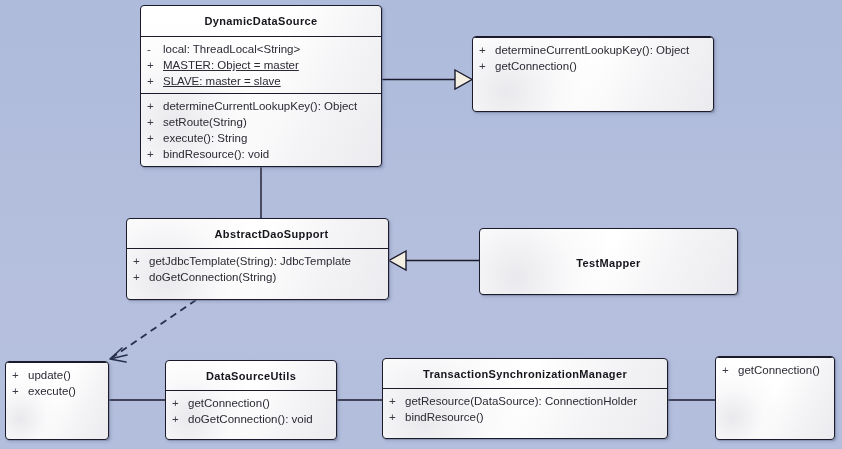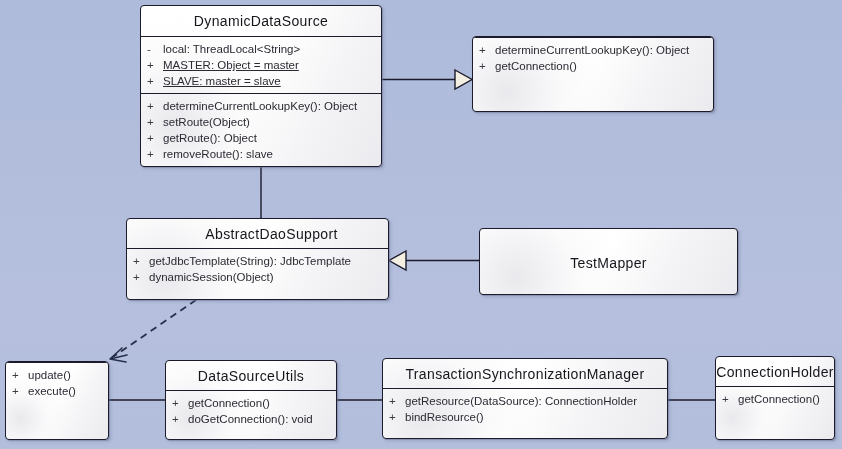--- a/index.html
+++ b/index.html
@@ -29,22 +29,22 @@
     border: 1.4px solid #1b1b2b;
     border-radius: 4px;
     background:
       radial-gradient(circle at 14% 74%, rgba(232,232,236,0.95) 0%, rgba(246,246,248,0.55) 26%, rgba(255,255,255,0) 46%),
       linear-gradient(118deg, #ffffff 0%, #ffffff 48%, #f4f4f6 72%, #ebebef 100%);
     box-shadow: 1px 1px 0 rgba(110,120,150,0.45), 2px 2px 3px rgba(90,100,135,0.25);
     overflow: hidden;
   }
   .cls-title {
     text-align: center;
-    font-weight: normal;
-    font-size: 14px;
+    font-weight: bold;
+    font-size: 11px;
     color: #15151c;
     letter-spacing: 0.35px;
     padding: 0 4px;
     display: flex;
     align-items: center;
     justify-content: center;
     box-sizing: border-box;
   }
   .cls-sep {
     height: 0;
@@ -133,29 +133,29 @@
           </div>
         </div>
         <div class="cls-sep"></div>
         <div class="cls-compartment">
           <div class="member">
             <span class="vis">+</span>
             <span class="sig">determineCurrentLookupKey(): Object</span>
           </div>
           <div class="member">
             <span class="vis">+</span>
-            <span class="sig">setRoute(Object)</span>
-          </div>
-          <div class="member">
-            <span class="vis">+</span>
-            <span class="sig">getRoute(): Object</span>
-          </div>
-          <div class="member">
-            <span class="vis">+</span>
-            <span class="sig">removeRoute(): slave</span>
+            <span class="sig">setRoute(String)</span>
+          </div>
+          <div class="member">
+            <span class="vis">+</span>
+            <span class="sig">execute(): String</span>
+          </div>
+          <div class="member">
+            <span class="vis">+</span>
+            <span class="sig">bindResource(): void</span>
           </div>
         </div>
       </div>
       <div class="uml-class" style="left: 472px; top: 36px; width: 242px; height: 76px;">
         <div class="cls-sep"></div>
         <div class="cls-compartment">
           <div class="member">
             <span class="vis">+</span>
             <span class="sig">determineCurrentLookupKey(): Object</span>
           </div>
@@ -168,21 +168,21 @@
       <div class="uml-class" style="left: 126px; top: 218px; width: 263px; height: 82px;">
         <div class="cls-title" style="height: 29px; padding-left: 32px;">AbstractDaoSupport</div>
         <div class="cls-sep"></div>
         <div class="cls-compartment">
           <div class="member">
             <span class="vis">+</span>
             <span class="sig">getJdbcTemplate(String): JdbcTemplate</span>
           </div>
           <div class="member">
             <span class="vis">+</span>
-            <span class="sig">dynamicSession(Object)</span>
+            <span class="sig">doGetConnection(String)</span>
           </div>
         </div>
       </div>
       <div class="uml-class" style="left: 479px; top: 228px; width: 259px; height: 67px;">
         <div class="cls-title" style="height: 67px;">TestMapper</div>
       </div>
       <div class="uml-class" style="left: 5px; top: 361px; width: 104px; height: 79px;">
         <div class="cls-sep"></div>
         <div class="cls-compartment">
           <div class="member">
@@ -217,21 +217,20 @@
             <span class="vis">+</span>
             <span class="sig">getResource(DataSource): ConnectionHolder</span>
           </div>
           <div class="member">
             <span class="vis">+</span>
             <span class="sig">bindResource()</span>
           </div>
         </div>
       </div>
       <div class="uml-class" style="left: 715px; top: 356px; width: 120px; height: 84px;">
-        <div class="cls-title" style="height: 29px;">ConnectionHolder</div>
         <div class="cls-sep"></div>
         <div class="cls-compartment">
           <div class="member">
             <span class="vis">+</span>
             <span class="sig">getConnection()</span>
           </div>
         </div>
       </div>
     </div>
 

